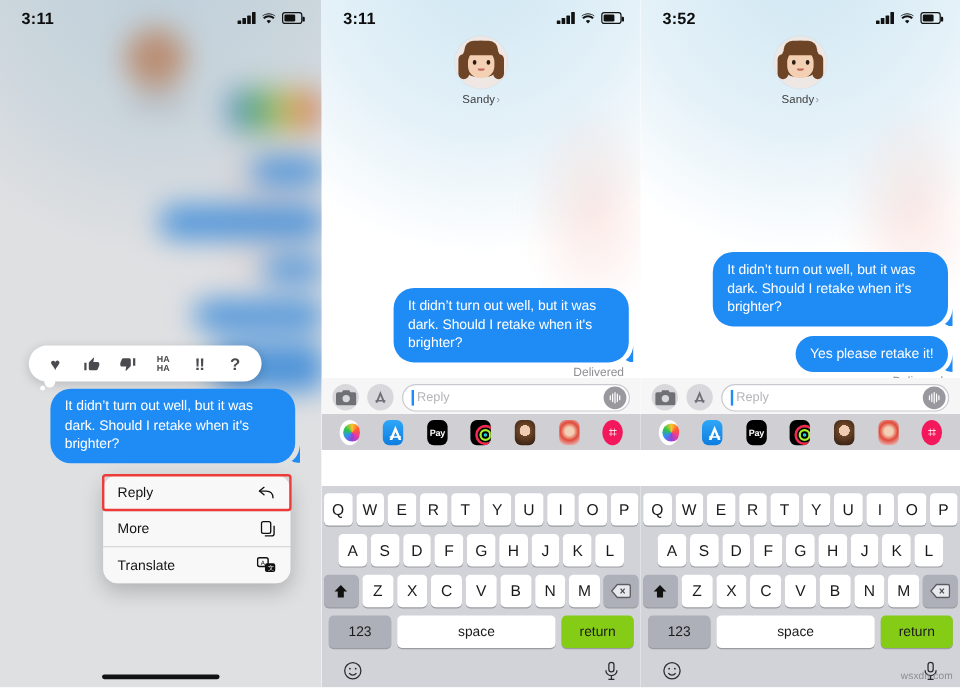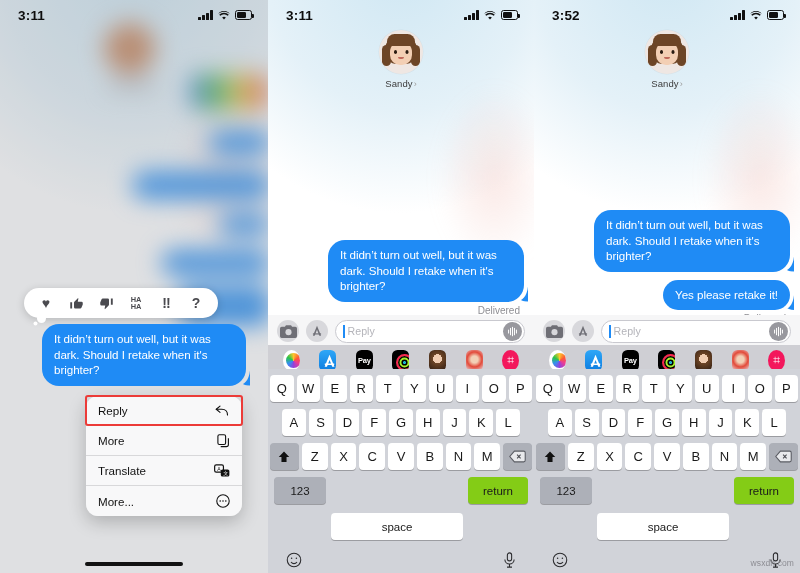--- a/index.html
+++ b/index.html
@@ -128,21 +128,21 @@
               background:#d1d3d9; padding: 6px 2px 0; }
   .krow { display:flex; justify-content:center; gap: 3px; margin-bottom: 7px; }
   .key { background:#fff; border-radius:4px; height: 27px; min-width: 22px; flex: 1 1 0;
          display:flex; align-items:center; justify-content:center;
          font-size: 13px; color:#1a1a1a; box-shadow: 0 1px 0 rgba(0,0,0,.26); }
   .krow.r2 { padding: 0 12px; }
   .krow.r3 { padding: 0 0; }
   .key.fn { background:#adb0b8; box-shadow: 0 1px 0 rgba(0,0,0,.26); }
   .key.wide { flex: 0 0 29px; }
   .key.num { flex: 0 0 52px; font-size: 11.5px; }
-  .key.space { flex: 1 1 auto; font-size: 11.5px; margin-top: 36px; }
+  .key.space { flex: 1 1 auto; font-size: 11.5px; }
   .key.ret { flex: 0 0 60px; font-size: 11.5px; background:#84cc16; }
   .krow.r4 { gap: 5px; padding: 0 4px; }
   .kbfoot { display:flex; align-items:center; justify-content:space-between;
             padding: 3px 16px 0; height: 26px; }
   .homebar { position:absolute; bottom:7px; left:50%; transform:translateX(-50%);
              width: 98px; height: 4px; background:#121212; border-radius: 3px; z-index: 9; }
 
   
   .blurlayer { position:absolute; inset:0; z-index:3; filter: blur(11px); transform: scale(1.06); }
   .blurlayer .bb { position:absolute; background:#2f92f2; border-radius: 12px; }
@@ -253,31 +253,20 @@
         </span>
       </div>
       <div class="ctxrow">
         <span>Translate</span>
         <span class="ctxicon">
           <svg width="16" height="14" viewBox="0 0 20 17" fill="none">
               <rect x="0.8" y="0.8" width="11" height="9" rx="2" stroke="#111" stroke-width="1.5"></rect>
               <text x="4" y="8" font-size="6.5" fill="#111" font-family="Liberation Sans">A</text>
               <rect x="8.5" y="6.5" width="10.7" height="9" rx="2" fill="#111"></rect>
               <text x="11.6" y="13.6" font-size="6.3" fill="#fff" font-family="Liberation Sans">文</text>
-            </svg>
-        </span>
-      </div>
-      <div class="ctxrow">
-        <span>More...</span>
-        <span class="ctxicon">
-          <svg width="14" height="14" viewBox="0 0 18 18">
-              <circle cx="9" cy="9" r="8" fill="none" stroke="#111" stroke-width="1.4"></circle>
-              <circle cx="5.4" cy="9" r="1.05" fill="#111"></circle>
-              <circle cx="9" cy="9" r="1.05" fill="#111"></circle>
-              <circle cx="12.6" cy="9" r="1.05" fill="#111"></circle>
             </svg>
         </span>
       </div>
     </div>
     <div class="hl" style="left:85px;top:395px;width:158px;height:31px;"></div>
 
     <div class="homebar"></div>
   </div>
 
   <div class="panel p2">

